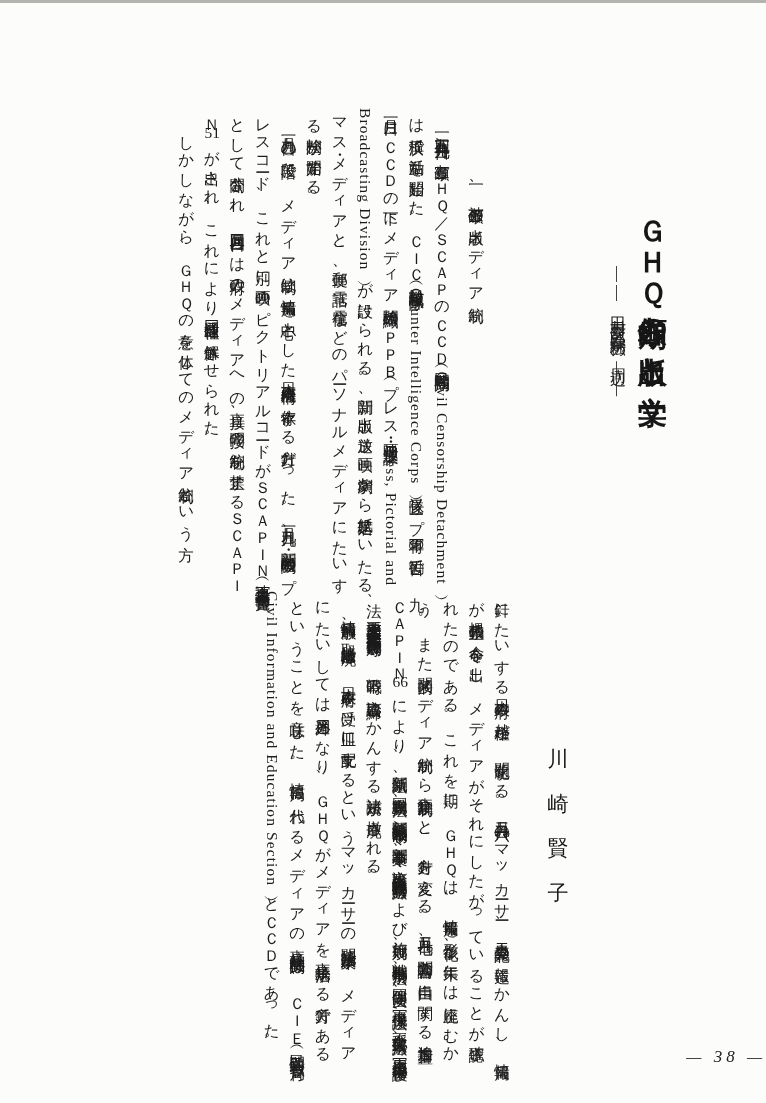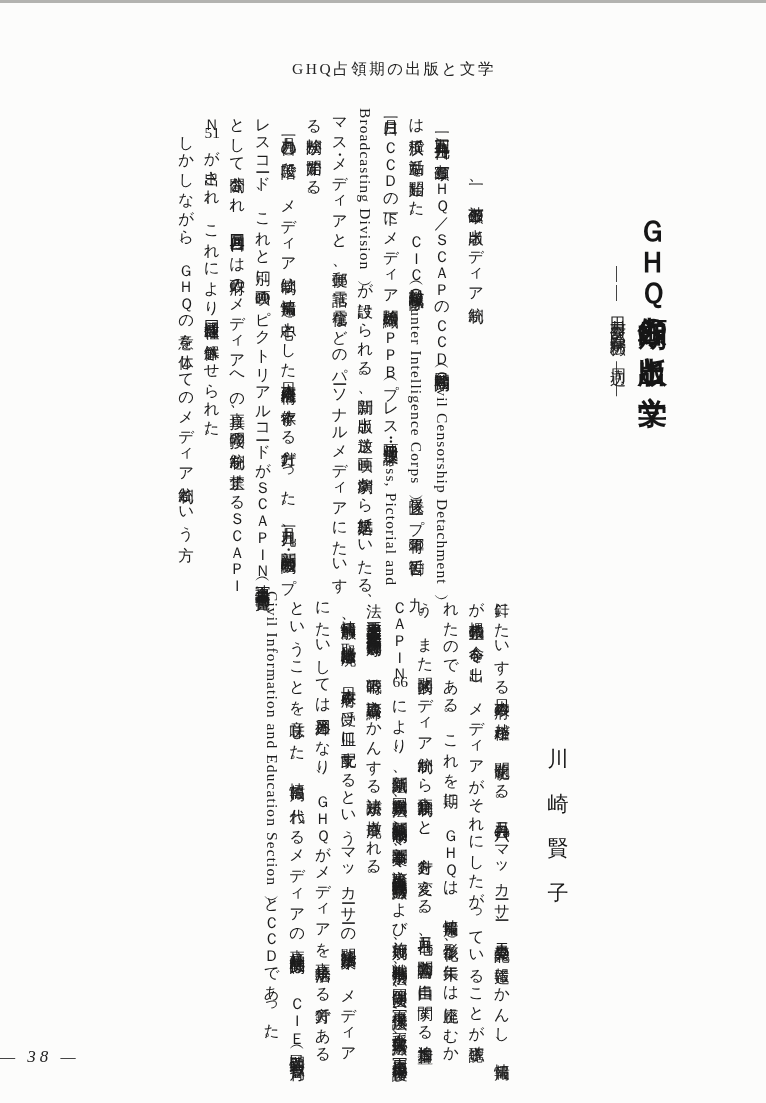--- a/index.html
+++ b/index.html
@@ -30,29 +30,28 @@
   .para { font-size:15.5px; line-height:25.6px; letter-spacing:1.1px;
       text-align:justify; }
 
   .author-block { font-size:21px; letter-spacing:45px; line-height:26px;
       padding-top:140px; margin-right:100px; margin-left:30px; color:#161616; }
 
   
   .tcy { text-combine-upright:all; -webkit-text-combine:horizontal; }
 
   .page-number { position:absolute; top:1044px; left:0; width:100%;
-      text-align:left; font-size:17px; font-style:italic;
+      text-align:right; font-size:17px; font-style:italic;
       letter-spacing:4px; color:#222; }
 </style>
 </head>
 <body>
 
 <div class="page">
 
-  <div class="running-header">GHQ占領期の出版と文学</div>
 
   <div class="band band-top vtext">
     <div class="title-block">
       <h1 class="article-title">ＧＨＱ占領期の出版と文学</h1>
       <div class="article-subtitle">——田村泰次郎「春婦伝」の周辺——</div>
     </div>
     <div class="section-heading">一、被占領下の出版メディア統制</div>
     <p class="para">　一九四五年九月一日、占領軍ＧＨＱ／ＳＣＡＰのＣＣＤ（民間検閲局 Civil Censorship Detachment）は横浜で活動を開始した。ＣＩＣ（対敵諜報部隊 Counter Intelligence Corps）隊長ソープ将軍の勧告で、九月一日にＣＣＤの下にメディア検閲組織のＰＰＢ（プレス・映画・放送課 Press, Pictorial and Broadcasting Division）が設けられる。新聞、出版、放送、映画、演劇から紙芝居にいたるマス・メディアと、郵便、電話、電信などのパーソナルメディアにたいする検閲が開始する。</p>
     <p class="para">　九月一〇日の段階で、メディア統制は情報局を中心とした日本政府機構に依存する方針だった。九月一九日、新聞・出版検閲のプレスコード、これと別に映画のピクトリアルコードがＳＣＡＰＩＮ（連合軍最高司令官覚書）として公開され、同月二四日には政府のメディアへの直接、間接の統制を禁止するＳＣＡＰＩＮ<span class="tcy">51</span>が出され、これにより同盟通信社は解体させられた。</p>
     <p class="para">　しかしながら、ＧＨＱの意を体してのメディア統制という方</p>

